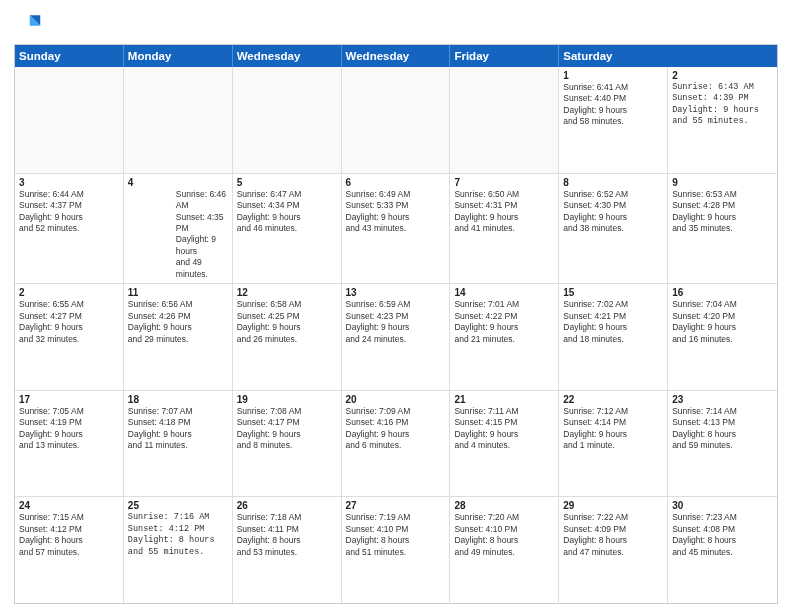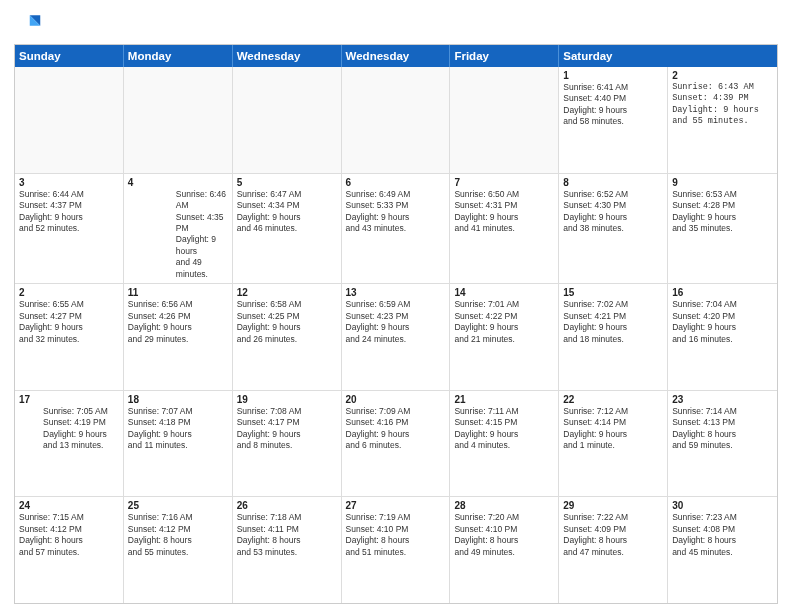--- a/index.html
+++ b/index.html
@@ -252,21 +252,21 @@
             <div class="day-num">16</div>
             <div class="cell-text" style="white-space: pre-line;">Sunrise: 7:04 AM
 Sunset: 4:20 PM
 Daylight: 9 hours
 and 16 minutes.</div>
           </div>
         </div>
         <div class="cal-row">
           <div class="cal-cell">
             <div class="day-num">17</div>
-            <div class="cell-text" style="white-space: pre-line; margin-left: 24px;">Sunrise: 7:05 AM
+            <div class="cell-text" style="white-space: pre-line;">Sunrise: 7:05 AM
 Sunset: 4:19 PM
 Daylight: 9 hours
 and 13 minutes.</div>
           </div>
           <div class="cal-cell">
             <div class="day-num">18</div>
             <div class="cell-text" style="white-space: pre-line;">Sunrise: 7:07 AM
 Sunset: 4:18 PM
 Daylight: 9 hours
 and 11 minutes.</div>
@@ -310,21 +310,21 @@
         <div class="cal-row">
           <div class="cal-cell">
             <div class="day-num">24</div>
             <div class="cell-text" style="white-space: pre-line;">Sunrise: 7:15 AM
 Sunset: 4:12 PM
 Daylight: 8 hours
 and 57 minutes.</div>
           </div>
           <div class="cal-cell">
             <div class="day-num">25</div>
-            <div class="cell-text" style="white-space: pre-line;">Sunrise: 7:16 AM
+            <div class="cell-text" style="white-space: pre-line; font-family: Liberation Mono, monospace;">Sunrise: 7:16 AM
 Sunset: 4:12 PM
 Daylight: 8 hours
 and 55 minutes.</div>
           </div>
           <div class="cal-cell">
             <div class="day-num">26</div>
             <div class="cell-text" style="white-space: pre-line;">Sunrise: 7:18 AM
 Sunset: 4:11 PM
 Daylight: 8 hours
 and 53 minutes.</div>

